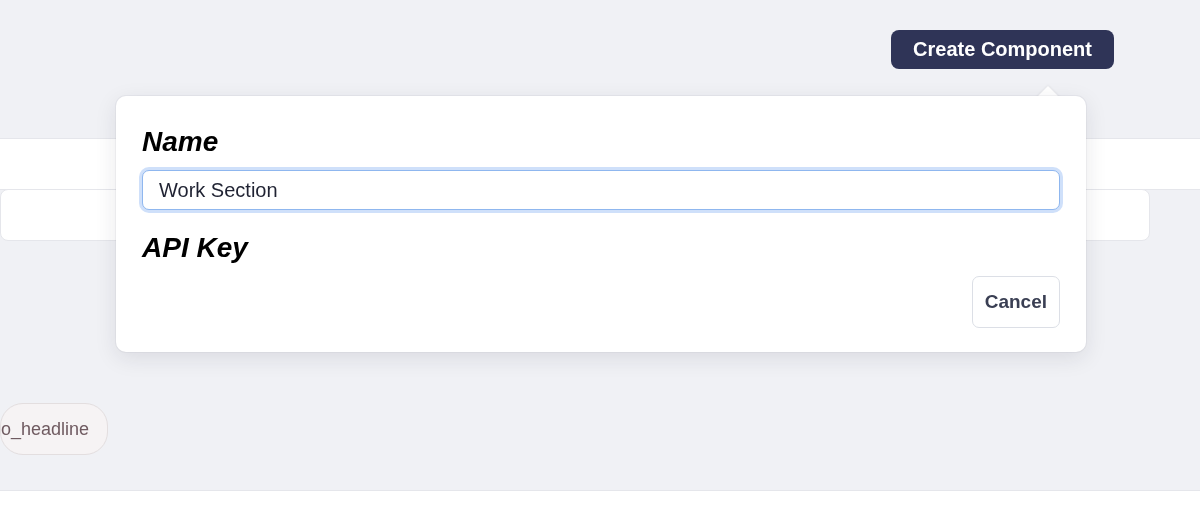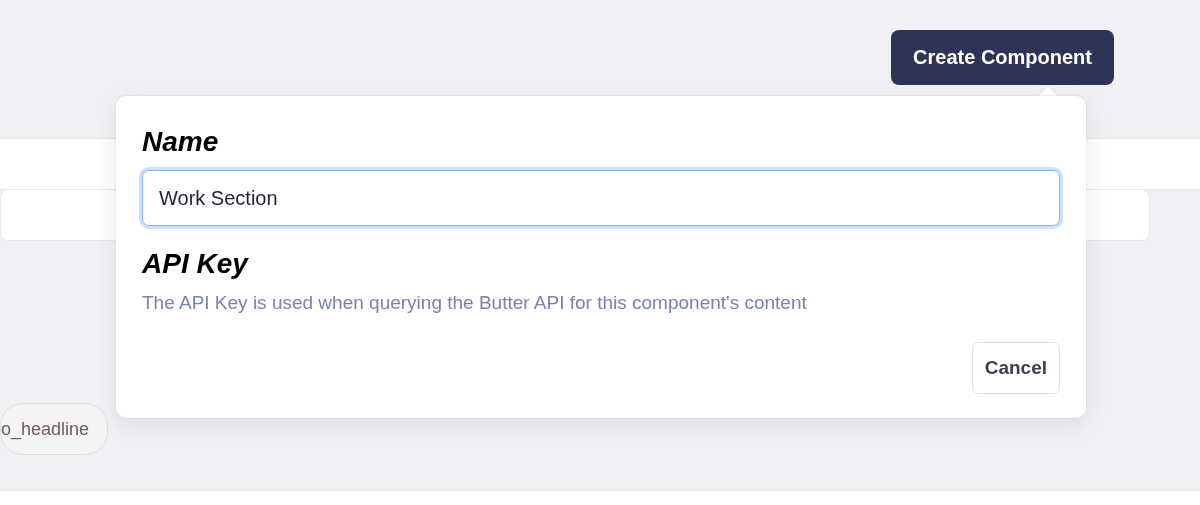--- a/index.html
+++ b/index.html
@@ -40,21 +40,21 @@
 
   
   .create-btn {
     position: absolute;
     top: 30px;
     right: 86px;
     background: #2f3457;
     color: #ffffff;
     font-weight: 700;
     font-size: 20px;
-    padding: 16px 22px;
+    padding: 8px 22px;
     border-radius: 8px;
     border: none;
     cursor: pointer;
   }
   .create-btn-arrow {
     position: absolute;
     top: 86px;
     right: 140px;
     width: 0; height: 0;
     border-left: 12px solid transparent;
@@ -78,21 +78,21 @@
   .field-label {
     font-size: 28px;
     font-weight: 600;
     color: #000000;
     margin-bottom: 12px;
     font-style: italic;
   }
 
   .text-input {
     width: 100%;
-    height: 56px;
+    height: 40px;
     border: 1px solid #d5d8e0;
     border-radius: 7px;
     font-size: 20px;
     padding: 0 16px;
     color: #1f2232;
     background: #ffffff;
     outline: none;
     font-family: inherit;
   }
   .text-input.focused {
@@ -153,21 +153,20 @@
 
   <div class="field-group">
     <div class="field-label">Name</div>
     <input type="text" class="text-input focused" value="Work Section" style="">
   </div>
 
   <div class="field-group last">
     <div class="field-label">API Key</div>
   </div>
 
-  <div class="helper-text">The API Key is used when querying the Butter API for this component's content</div>
 
   <div class="button-row">
     <button class="btn btn-secondary">
       <span>Cancel</span>
     </button>
   </div>
 
 </div>
 
 </body></html>

